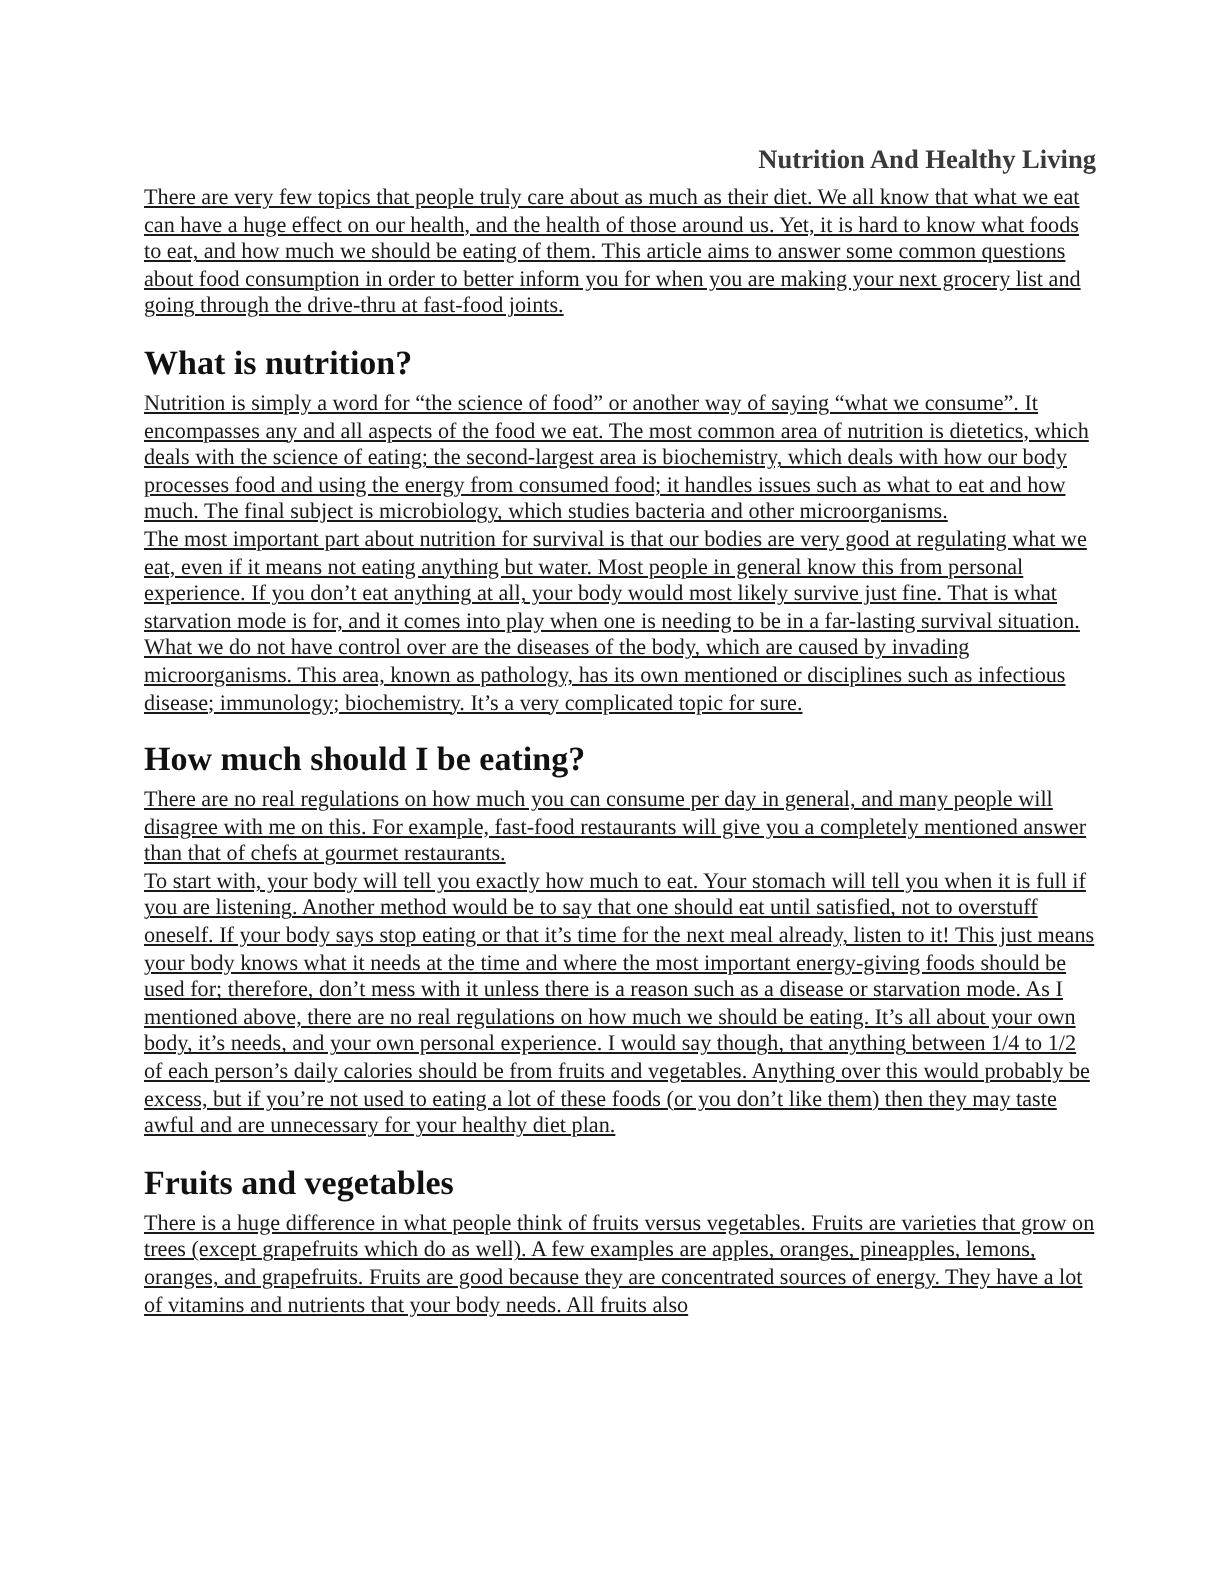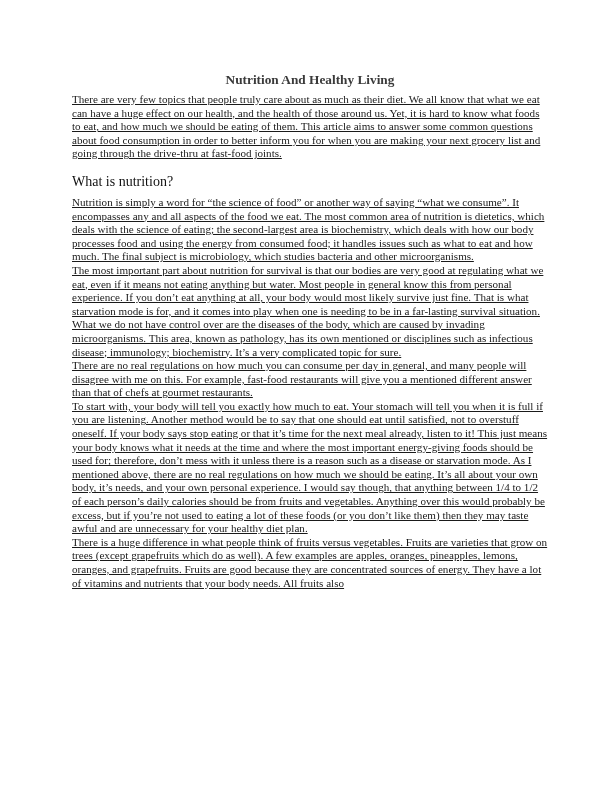--- a/index.html
+++ b/index.html
@@ -3,37 +3,39 @@
 <meta charset="utf-8">
 <style>
   html, body { margin: 0; padding: 0; background: #ffffff; }
   body { width: 612px; height: 792px; position: relative; overflow: hidden; }
   .page {
     position: absolute; left: 72px; top: 72px; width: 476px;
     font-family: "Liberation Serif", "DejaVu Serif", serif;
     color: #1a1a1a; font-size: 11.1px; line-height: 13.6px;
   }
   .title {
-    text-align: center; font-weight: bold; font-size: 13.3px; color: #3a3a3a;
+    text-align: right; font-weight: bold; font-size: 13.3px; color: #3a3a3a;
     margin: 0 0 5px 0; line-height: 16px;
   }
   .heading {
-    font-weight: normal; font-size: 14px; margin: 14px 0 7px 0; line-height: 14px; color: #111;
+    font-weight: bold; font-size: 17px; margin: 14px 0 7px 0; line-height: 14px; color: #111;
   }
   p { margin: 0; text-decoration: underline; }
 </style>
 </head>
 <body>
 
 <div class="page">
   <div class="title">Nutrition And Healthy Living</div>
   <p>There are very few topics that people truly care about as much as their diet. We all know that what we eat can have a huge effect on our health, and the health of those around us. Yet, it is hard to know what foods to eat, and how much we should be eating of them. This article aims to answer some common questions about food consumption in order to better inform you for when you are making your next grocery list and going through the drive-thru at fast-food joints.</p>
 
   <div class="heading">What is nutrition?</div>
   <p>Nutrition is simply a word for “the science of food” or another way of saying “what we consume”. It encompasses any and all aspects of the food we eat. The most common area of nutrition is dietetics, which deals with the science of eating; the second-largest area is biochemistry, which deals with how our body processes food and using the energy from consumed food; it handles issues such as what to eat and how much. The final subject is microbiology, which studies bacteria and other microorganisms.</p>
   <p>The most important part about nutrition for survival is that our bodies are very good at regulating what we eat, even if it means not eating anything but water. Most people in general know this from personal experience. If you don’t eat anything at all, your body would most likely survive just fine. That is what starvation mode is for, and it comes into play when one is needing to be in a far-lasting survival situation.</p>
   <p>What we do not have control over are the diseases of the body, which are caused by invading microorganisms. This area, known as pathology, has its own mentioned or disciplines such as infectious disease; immunology; biochemistry. It’s a very complicated topic for sure.</p>
 
-  <p>There are no real regulations on how much you can consume per day in general, and many people will disagree with me on this. For example, fast-food restaurants will give you a mentioned different answer than that of chefs at gourmet restaurants.</p>
+  <div class="heading">How much should I be eating?</div>
+  <p>There are no real regulations on how much you can consume per day in general, and many people will disagree with me on this. For example, fast-food restaurants will give you a completely mentioned answer than that of chefs at gourmet restaurants.</p>
   <p>To start with, your body will tell you exactly how much to eat. Your stomach will tell you when it is full if you are listening. Another method would be to say that one should eat until satisfied, not to overstuff oneself. If your body says stop eating or that it’s time for the next meal already, listen to it! This just means your body knows what it needs at the time and where the most important energy-giving foods should be used for; therefore, don’t mess with it unless there is a reason such as a disease or starvation mode. As I mentioned above, there are no real regulations on how much we should be eating. It’s all about your own body, it’s needs, and your own personal experience. I would say though, that anything between 1/4 to 1/2 of each person’s daily calories should be from fruits and vegetables. Anything over this would probably be excess, but if you’re not used to eating a lot of these foods (or you don’t like them) then they may taste awful and are unnecessary for your healthy diet plan.</p>
 
+  <div class="heading">Fruits and vegetables</div>
   <p>There is a huge difference in what people think of fruits versus vegetables. Fruits are varieties that grow on trees (except grapefruits which do as well). A few examples are apples, oranges, pineapples, lemons, oranges, and grapefruits. Fruits are good because they are concentrated sources of energy. They have a lot of vitamins and nutrients that your body needs. All fruits also</p>
 </div>
 
 </body></html>

